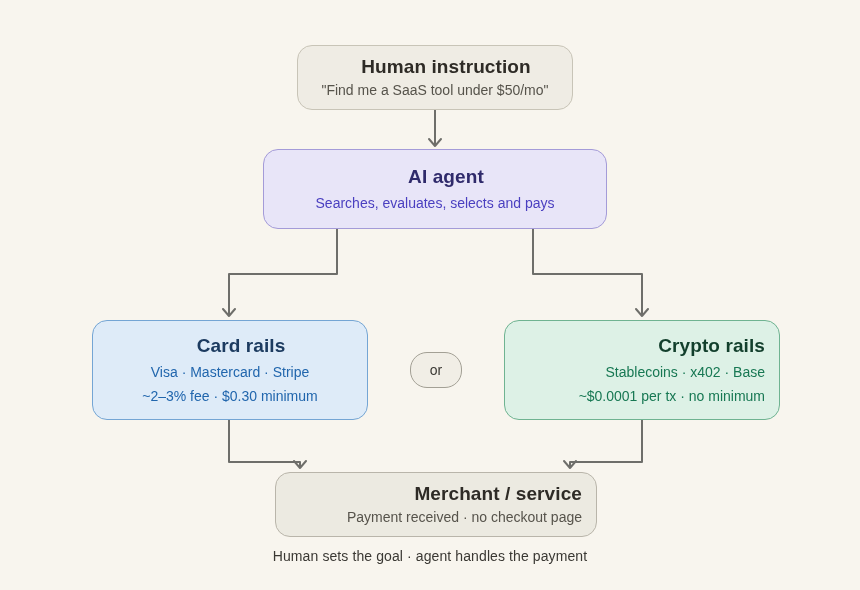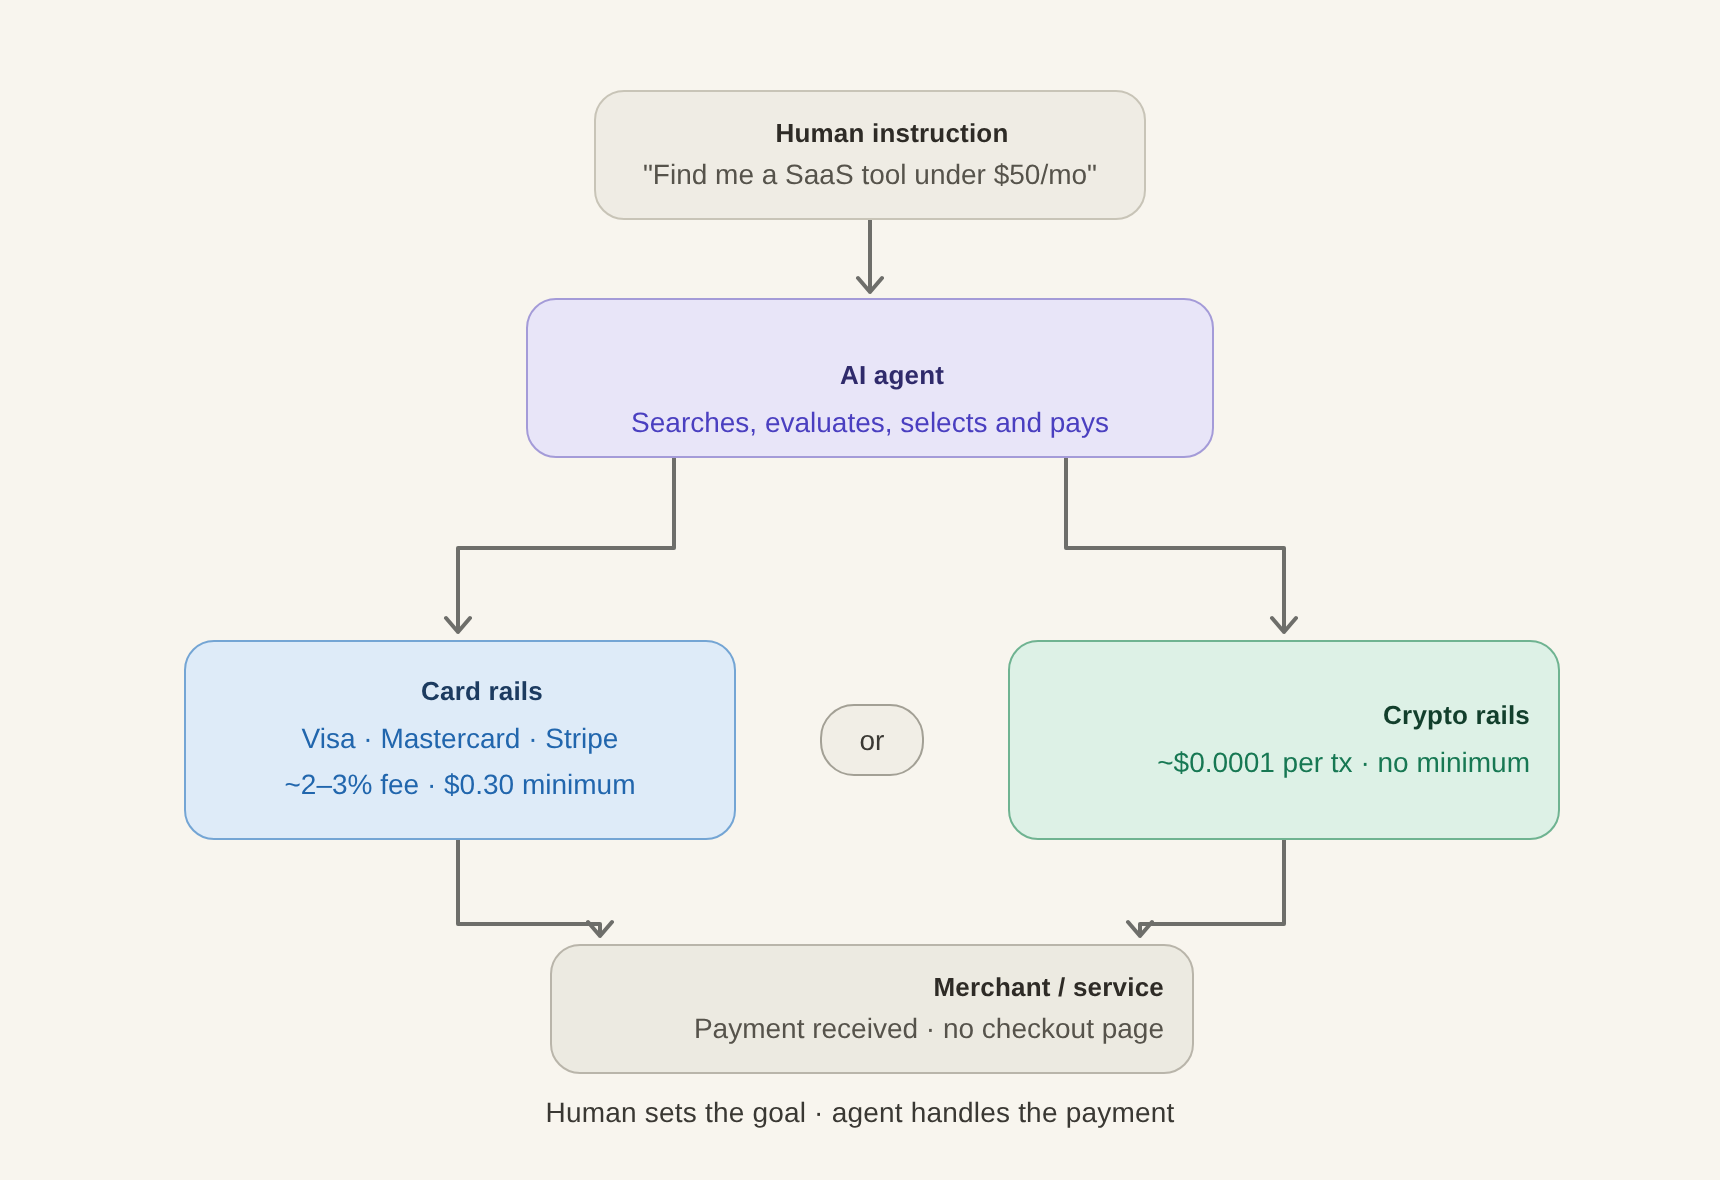--- a/index.html
+++ b/index.html
@@ -37,21 +37,21 @@
     border-radius: 15px;
     display: flex;
     flex-direction: column;
     align-items: center;
     justify-content: center;
     text-align: center;
     gap: 6px;
     padding: 8px 14px;
   }
   .node-title {
-    font-size: 13px;
+    font-size: 19px;
     font-weight: 700;
     letter-spacing: 0.1px;
     line-height: 1.15;
     padding-left: 22px;
   }
   .node-line {
     font-size: 14px;
     line-height: 1.2;
   }
   #node-human   { left: 297px; top: 45px;  width: 276px; height: 65px;  gap: 4px; }
@@ -94,37 +94,38 @@
     <path d="M533,229 L533,274 L642,274 L642,316 M636,309 L642,316 L648,309" style="stroke: rgb(110, 110, 106);"></path>
     <path d="M229,420 L229,462 L300,462 L300,468 M294,461 L300,468 L306,461" style="stroke: rgb(110, 110, 106);"></path>
     <path d="M642,420 L642,462 L570,462 L570,468 M564,461 L570,468 L576,461" style="stroke: rgb(110, 110, 106);"></path>
   </svg>
 
   <div class="node" id="node-human" style="background-color: rgb(239, 236, 228); border-color: rgb(200, 196, 183);">
     <div class="node-title" style="color: rgb(46, 43, 38);">Human instruction</div>
     <div class="node-line" style="color: rgb(86, 83, 75);">"Find me a SaaS tool under $50/mo"</div>
   </div>
 
-  <div class="node" id="node-agent" style="background-color: rgb(232, 229, 248); border-color: rgb(164, 155, 216); justify-content: flex-end;">
+  <div class="node" id="node-agent" style="background-color: rgb(232, 229, 248); border-color: rgb(164, 155, 216);">
     <div class="node-title" style="color: rgb(47, 42, 107);">AI agent</div>
     <div class="node-line" style="color: rgb(74, 63, 192);">Searches, evaluates, selects and pays</div>
   </div>
 
   <div class="node" id="node-card" style="background-color: rgb(222, 235, 248); border-color: rgb(116, 165, 212);">
     <div class="node-title" style="color: rgb(28, 59, 96);">Card rails</div>
     <div class="node-line" style="color: rgb(33, 102, 173);">Visa · Mastercard · Stripe</div>
     <div class="node-line" style="color: rgb(33, 102, 173);">~2–3% fee · $0.30 minimum</div>
   </div>
 
   <div class="or-pill" style="background-color: rgb(241, 238, 230); border-color: rgb(163, 160, 149); color: rgb(59, 57, 52);">
     <span>or</span>
   </div>
 
   <div class="node" id="node-crypto" style="background-color: rgb(221, 241, 230); border-color: rgb(111, 179, 145); align-items: flex-end;">
     <div class="node-title" style="color: rgb(18, 63, 44);">Crypto rails</div>
+    <div class="node-line" style="color: rgb(23, 120, 83);">Stablecoins · x402 · Base</div>
     <div class="node-line" style="color: rgb(23, 120, 83);">~$0.0001 per tx · no minimum</div>
   </div>
 
   <div class="node" id="node-merchant" style="background-color: rgb(236, 234, 225); border-color: rgb(185, 181, 170);">
     <div class="node-title" style="color: rgb(46, 43, 38);">Merchant / service</div>
     <div class="node-line" style="color: rgb(86, 83, 75);">Payment received · no checkout page</div>
   </div>
 
   <div class="caption" style="color: rgb(58, 56, 51);">Human sets the goal · agent handles the payment</div>
 

